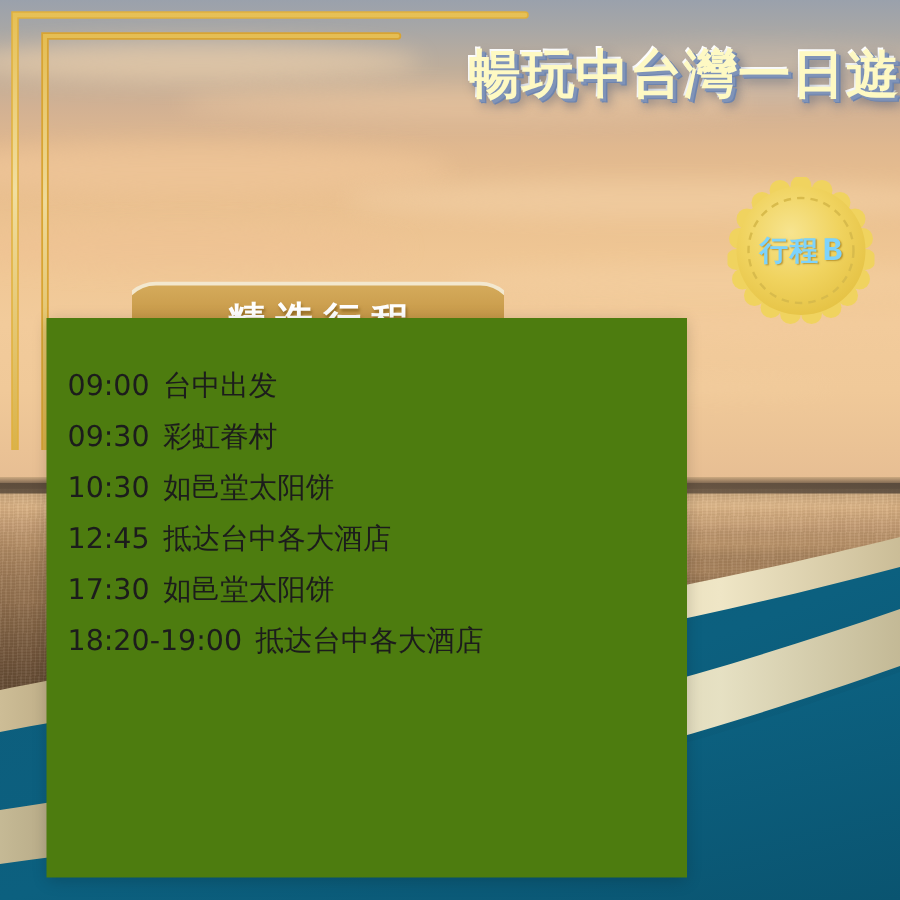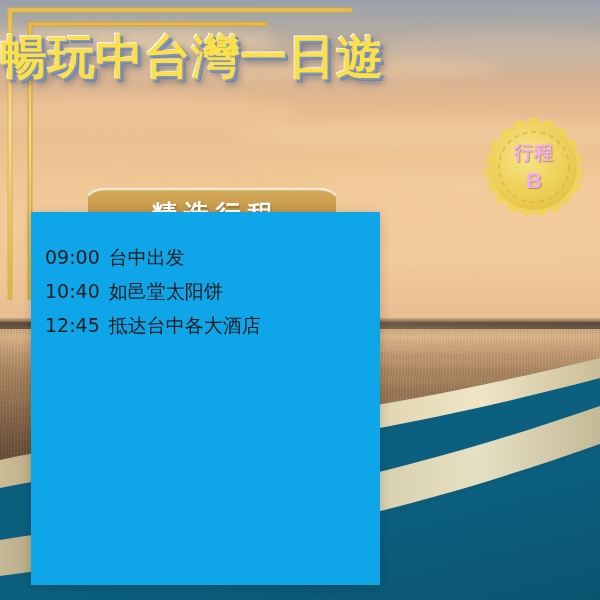--- a/index.html
+++ b/index.html
@@ -78,55 +78,55 @@
 
   
   .wave-wrap{position:absolute;left:0;bottom:0;width:600px;height:260px;}
   .wave-svg{position:absolute;left:0;bottom:0;}
 
   
   .frame{position:absolute;left:0;top:0;width:380px;height:300px;pointer-events:none;}
 
   
   .title{
-    position:absolute;left:0;top:26px;width:600px;text-align:left;
+    position:absolute;left:0;top:26px;width:600px;text-align:right;
     font-family:"DejaVu Sans","Liberation Sans",sans-serif;
-    font-weight:bold;font-size:47px;letter-spacing:1px;color:#fde047;
+    font-weight:bold;font-size:35px;letter-spacing:1px;color:#fef9c3;
     text-shadow:
       2px 2px 0 #7f93b8, 3px 3px 0 #6d84ae, 4px 5px 7px rgba(40,60,100,.55),
       -1px -1px 0 #ffffff;
     white-space:nowrap;
   }
 
   
   .badge{position:absolute;left:485px;top:118px;width:98px;height:98px;}
   .badge-text{
-    position:absolute;inset:0;display:flex;flex-direction:column;
+    position:absolute;inset:0;display:flex;flex-direction:row;
     align-items:center;justify-content:center;gap:2px;
-    font-family:Liberation Sans, sans-serif;
-    color:#f0abfc;font-weight:bold;
+    font-family:Liberation Mono, monospace;
+    color:#7dd3fc;font-weight:bold;
     text-shadow:1px 1px 1px rgba(150,110,20,.6);
   }
   .badge-line1{font-size:19px;letter-spacing:1px;}
   .badge-line2{font-size:22px;}
 
   
   .ribbon{position:absolute;left:88px;top:186px;width:248px;height:54px;}
   .ribbon-label{
     position:absolute;inset:0;display:flex;align-items:center;justify-content:center;
     font-family:"DejaVu Sans","Liberation Sans",sans-serif;
     font-weight:bold;font-size:25px;letter-spacing:7px;color:#ffffff;
     text-shadow:1px 2px 2px rgba(110,75,10,.55);
     padding-left:7px;box-sizing:border-box;
   }
 
   
   .card{
-    position:absolute;left:31px;top:212px;width:349px;height:373px;
-    background:#0ea5e9;box-shadow:0 2px 10px rgba(0,0,0,.18);
+    position:absolute;left:31px;top:212px;width:382px;height:373px;
+    background:#4d7c0f;box-shadow:0 2px 10px rgba(0,0,0,.18);padding-left:45px;
   }
   .card-list{
     position:absolute;left:0;top:0;width:349px;padding:36px 0 0 6px;
     box-sizing:border-box;
   }
   .item{
     font-family:"DejaVu Sans","Liberation Sans",sans-serif;
     font-size:19px;color:#1c1c1c;line-height:1.0;
     padding:0 0 0 8px;margin-bottom:15px;white-space:nowrap;
   }
@@ -271,18 +271,21 @@
       </defs>
       <path d="M16,3 L232,3 A24,24 0 0 1 232,51 L16,51 A24,24 0 0 1 16,3 Z" fill="url(#ribG)" stroke="#f3e8cf" stroke-width="2.5"></path>
       <path d="M14,6 L14,48 L3,27 Z" fill="none" stroke="#f3e8cf" stroke-width="0"></path>
     </svg>
     <div class="ribbon-label">精选行程</div>
   </div>
 
   <div class="card">
     <div class="card-list" id="list">
         <div class="item"><span class="t">09:00</span><span class="d">台中出发</span></div>
-        <div class="item"><span class="t">10:40</span><span class="d">如邑堂太阳饼</span></div>
+        <div class="item"><span class="t">09:30</span><span class="d">彩虹眷村</span></div>
+        <div class="item"><span class="t">10:30</span><span class="d">如邑堂太阳饼</span></div>
         <div class="item"><span class="t">12:45</span><span class="d">抵达台中各大酒店</span></div>
+        <div class="item"><span class="t">17:30</span><span class="d">如邑堂太阳饼</span></div>
+        <div class="item"><span class="t">18:20-19:00</span><span class="d">抵达台中各大酒店</span></div>
       </div>
   </div>
 
 </div>
 
 </body></html>

